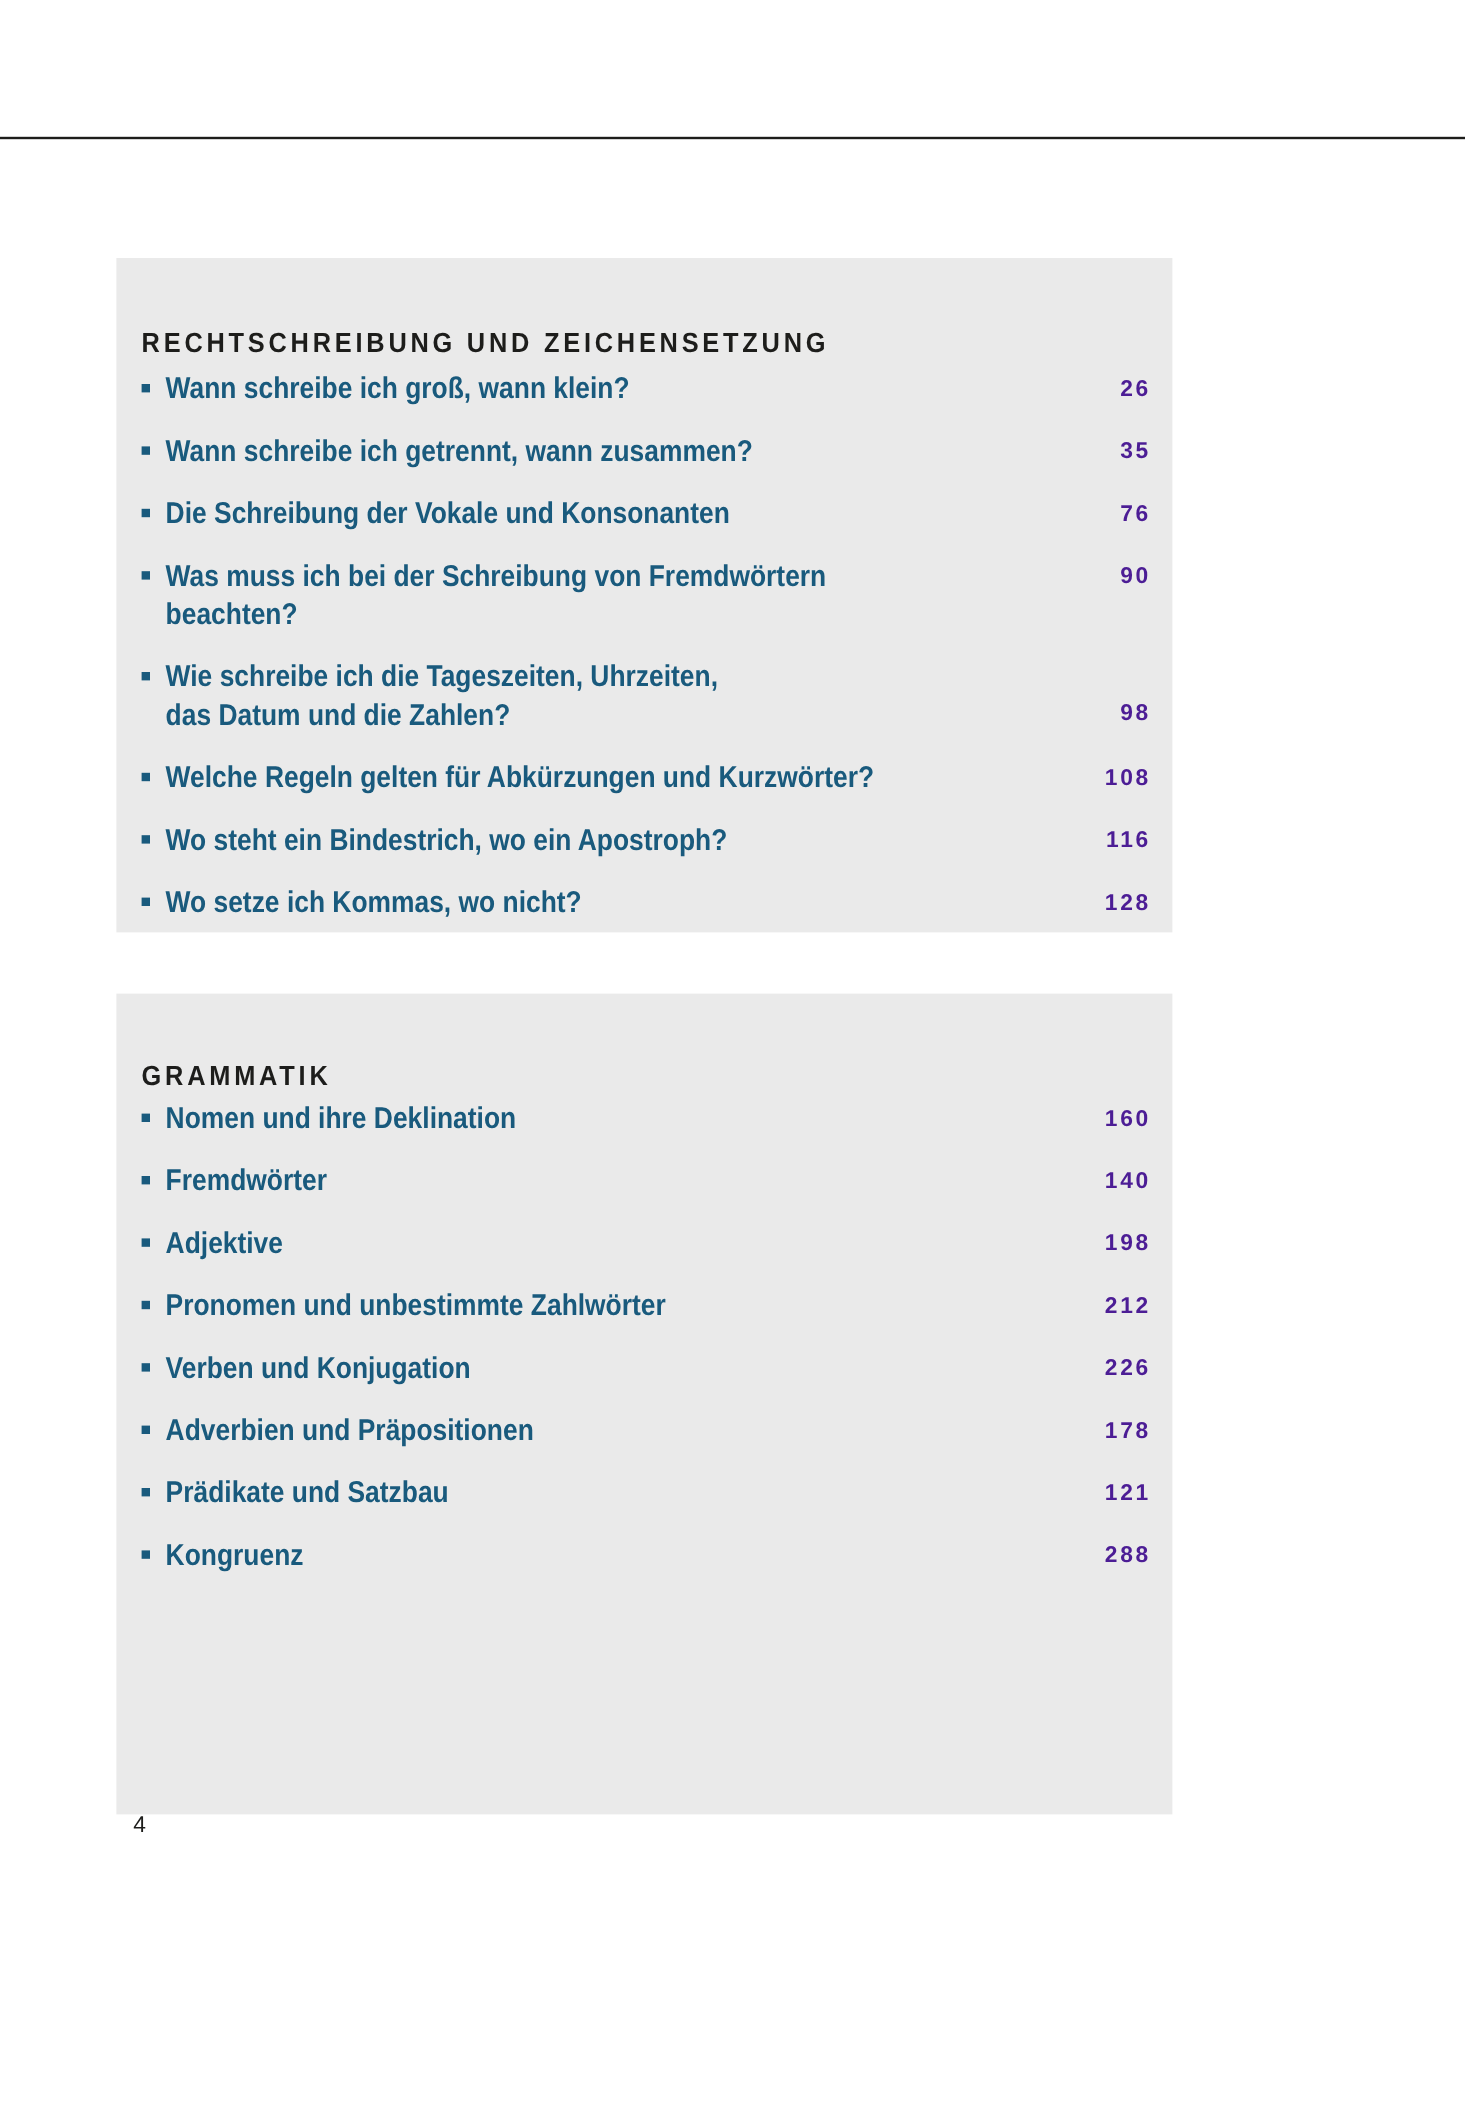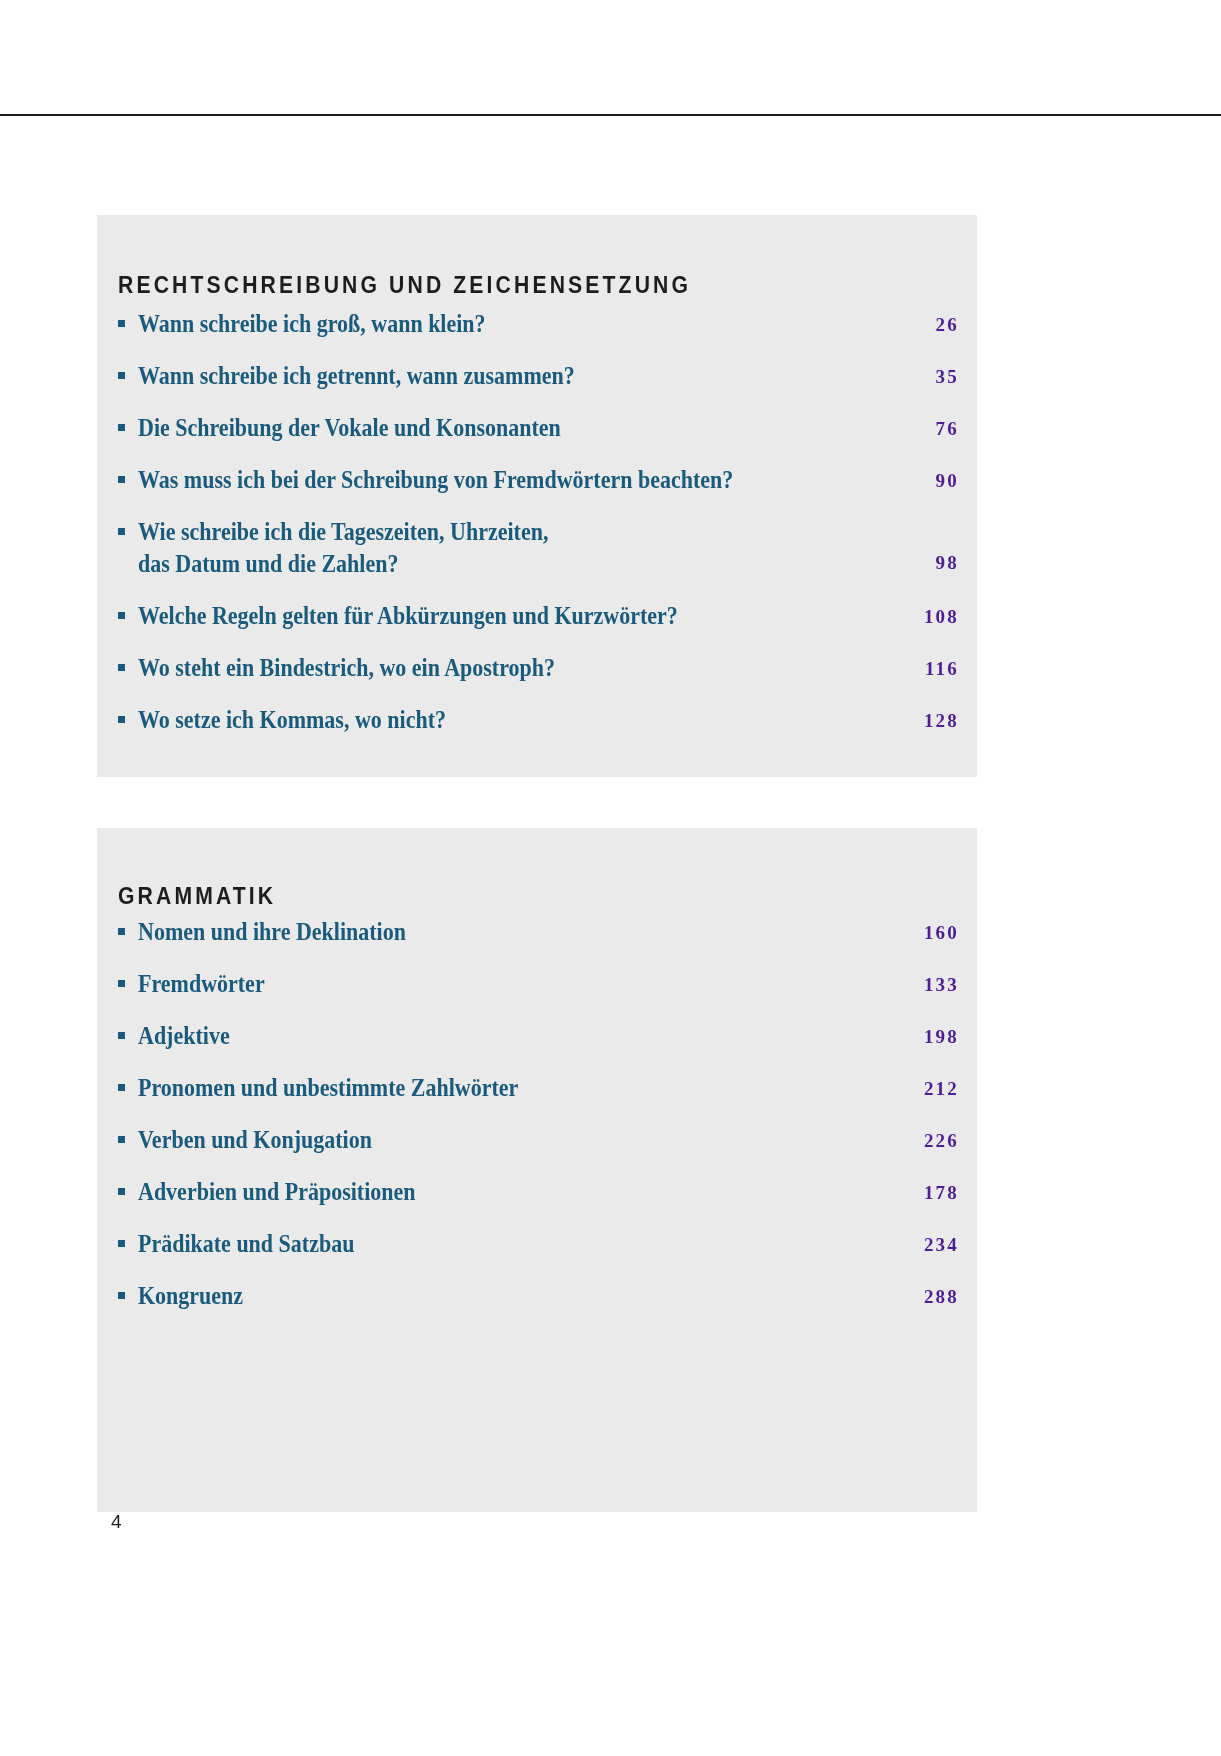--- a/index.html
+++ b/index.html
@@ -70,21 +70,20 @@
     margin: 0;
     padding: 0;
   }
   #panel-rechtschreibung .toc-list { top: 93px; }
   #panel-grammatik .toc-list { top: 88px; }
 
   .toc-item {
     display: flex;
     align-items: flex-start;
     margin-bottom: 20px;
-    font-family: Liberation Serif, serif;
   }
   .toc-item.two-line { margin-bottom: 20px; }
 
   .bullet {
     flex: 0 0 auto;
     width: 7px;
     height: 7px;
     background: #195a7d;
     margin-top: 12px;
     margin-right: 13px;
@@ -199,21 +198,21 @@
 
       <li class="toc-item">
         <span class="bullet"></span>
         <span class="toc-title">Nomen und ihre Deklination</span>
         <span class="toc-page">160</span>
       </li>
 
       <li class="toc-item">
         <span class="bullet"></span>
         <span class="toc-title">Fremdwörter</span>
-        <span class="toc-page">133</span>
+        <span class="toc-page">140</span>
       </li>
 
       <li class="toc-item">
         <span class="bullet"></span>
         <span class="toc-title">Adjektive</span>
         <span class="toc-page">198</span>
       </li>
 
       <li class="toc-item">
         <span class="bullet"></span>
@@ -229,21 +228,21 @@
 
       <li class="toc-item">
         <span class="bullet"></span>
         <span class="toc-title">Adverbien und Präpositionen</span>
         <span class="toc-page">178</span>
       </li>
 
       <li class="toc-item">
         <span class="bullet"></span>
         <span class="toc-title">Prädikate und Satzbau</span>
-        <span class="toc-page">234</span>
+        <span class="toc-page">121</span>
       </li>
 
       <li class="toc-item">
         <span class="bullet"></span>
         <span class="toc-title">Kongruenz</span>
         <span class="toc-page">288</span>
       </li>
 
     </ul>
   </section>

